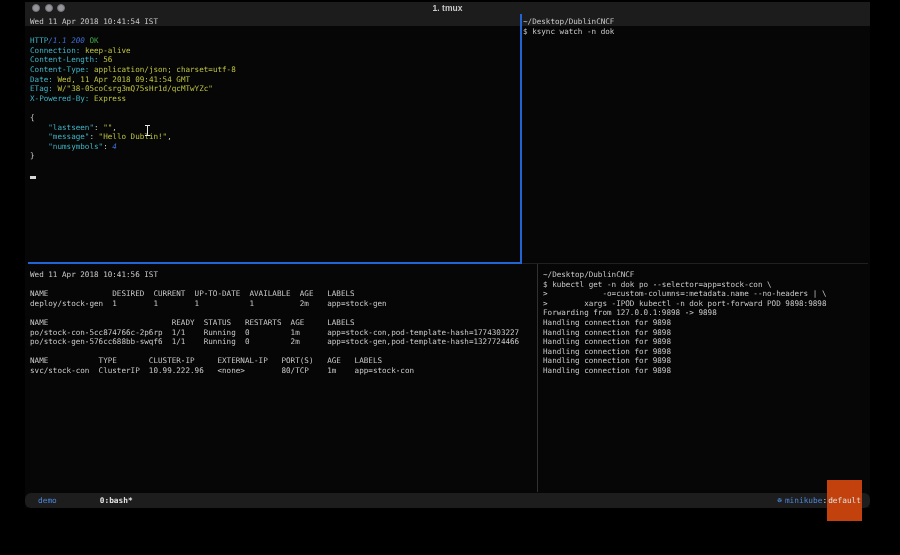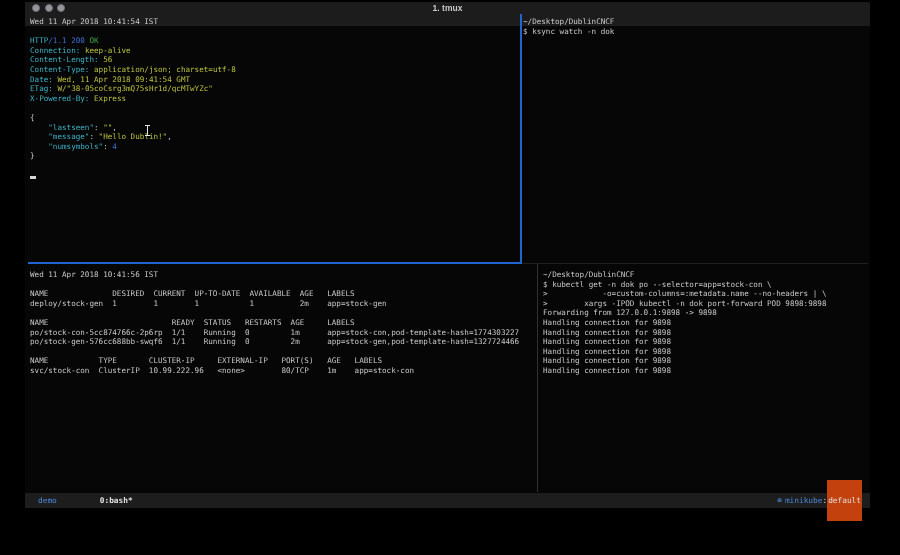--- a/index.html
+++ b/index.html
@@ -18,42 +18,42 @@
 
   .pane { position:absolute; font-size:7.6px; line-height:9.6px; color:#c9c9c9; }
   .pane .line { white-space:pre; height:9.6px; }
   .pane-tl { left:5px;  top:3px;   width:488px; }
   .pane-tr { left:498px; top:3px;  width:340px; }
   .pane-bl { left:5px;  top:256px; width:505px; }
   .pane-br { left:518px; top:256px; width:325px; }
 
   .c-cyan   { color:#3fb3c6; }
   .c-yellow { color:#bcc23f; }
-  .c-blue   { color:#3f6fd6; }
+  .c-blue   { color:#3f6fd6;font-style:italic; }
   .c-green  { color:#3fa546; }
   .hdr-val  { margin-left:4.6px; }
   .sp-left  { margin-left:4.6px; }
 
   .divider { position:absolute; }
   .v-blue { left:495px; top:0;     width:2px; height:249px; background:#2264d1; }
   .h-blue { left:3px;   top:248px; width:494px; height:2px; background:#2264d1; }
   .h-gray { left:497px; top:249px; width:346px; height:1px; background:#202020; }
   .v-gray { left:512px; top:250px; width:1px;  height:228px; background:#313131; }
 
   .block-cursor { display:inline-block; width:5.5px; height:3.2px; background:#d6d6d6; margin-top:5px; }
 
   .ibeam { position:absolute; left:119px; top:111px; width:7px; height:11px; }
   .ibeam span { position:absolute; background:#e9e9e9; box-shadow:0 0 1px #000; }
   .ib-top  { left:1px; top:0;      width:5px; height:1.4px; }
   .ib-stem { left:2.9px; top:1px;  width:1.4px; height:9px; }
   .ib-bot  { left:1px; bottom:0;   width:5px; height:1.4px; }
 
   .statusbar { position:absolute; left:0; bottom:0; width:845px; height:15px; background:#1d1d1e;
                display:flex; justify-content:space-between; align-items:center;
-               padding:0 8px 0 13px; font-size:7.8px; color:#d6d6d6; }
+               padding:0 8px 0 13px; font-size:7.8px; color:#d6d6d6;border-radius:6px; }
   .status-left  { display:flex; gap:5px; align-items:center; }
   .status-right { display:flex; gap:0;  align-items:center; }
   .st-blue { color:#4c86d8; }
   .win-flag { color:#e2e2e2; font-weight:bold;margin-left:38px; }
   .kube-icon { color:#4c86d8; margin-right:3px; }
   .ns { background:#c2410c; color:#e0e0e0; padding:16px 1px; }
 </style>
 </head>
 <body>
 

